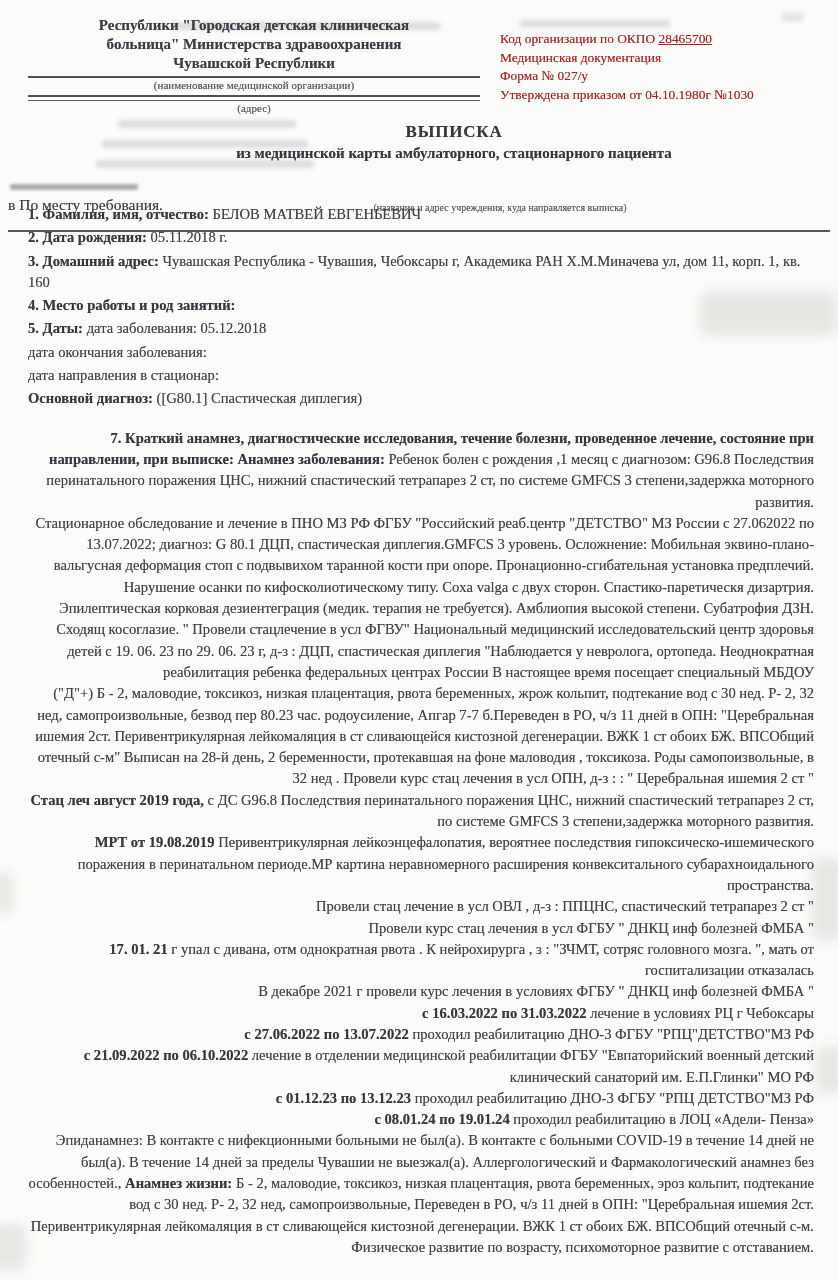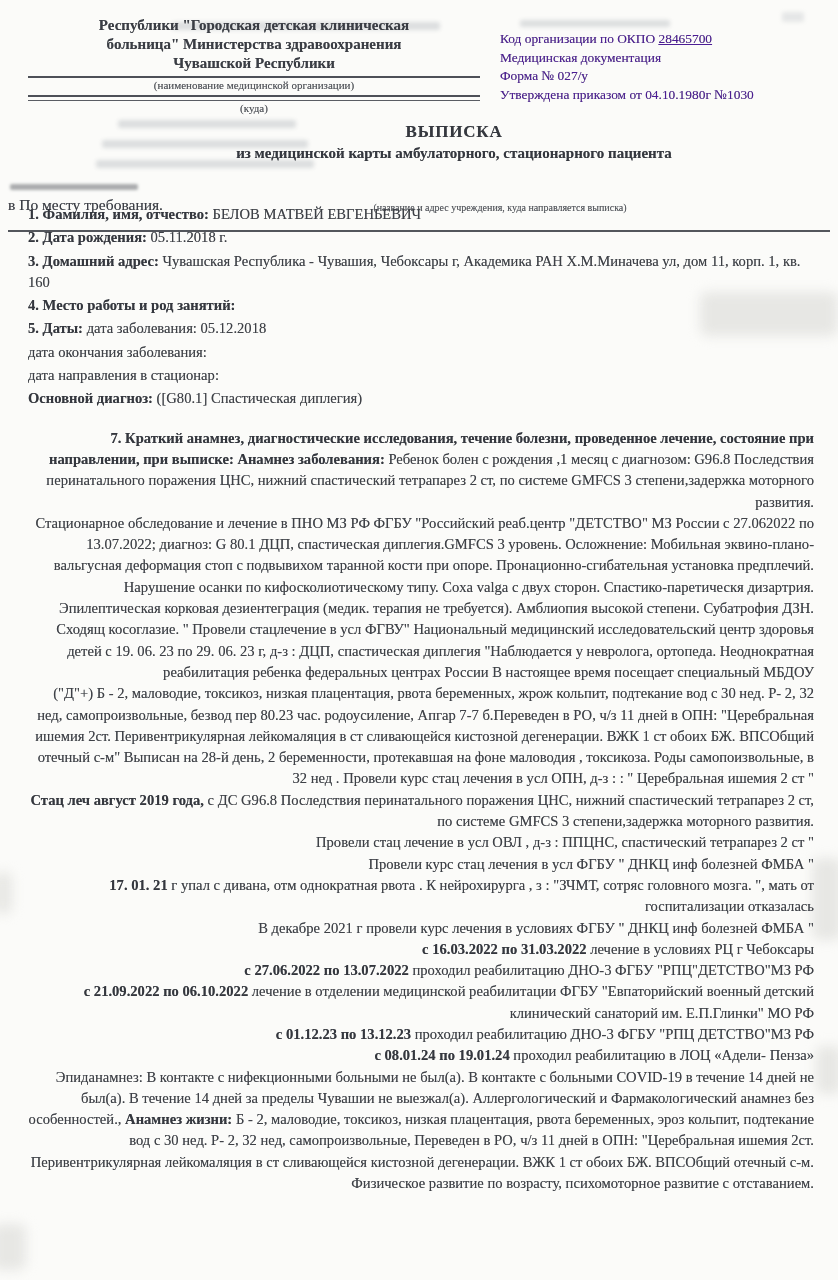--- a/index.html
+++ b/index.html
@@ -18,21 +18,21 @@
     text-align:center;
   }
   .org-line{font-weight:bold;font-size:15px;line-height:19px;color:#3a3d44;}
   .rule{border-top:2px solid #4d5058;margin-top:3px;}
   .rule.dbl{height:3px;border-top:2px solid #4d5058;border-bottom:1px solid #5a5d64;}
   .small-caption{font-size:11px;line-height:14px;color:#53565c;}
   .org-address{font-weight:bold;font-size:14px;line-height:18px;letter-spacing:.4px;color:#383b42;margin-top:1px;}
   
   .form-block{
     position:absolute;left:500px;top:30px;width:330px;
-    font-size:13.4px;line-height:18.5px;color:#4c1d95;
+    font-size:13.4px;line-height:18.5px;color:#b91c1c;
   }
   .okpo-value{text-decoration:underline;}
   
   .title-block{position:absolute;left:70px;top:122px;width:768px;text-align:center;}
   .doc-title{font-weight:bold;font-size:17px;letter-spacing:.8px;color:#35383f;margin:0;}
   .doc-subtitle{font-weight:bold;font-size:15px;color:#35383f;margin-top:3px;}
   
   .addressee{
     position:absolute;left:8px;top:160px;width:822px;
     font-size:15.5px;color:#3c3f46;
@@ -76,21 +76,21 @@
   <div class="blob" style="left:816px;top:1046px;width:26px;height:48px;"></div>
   <div class="blob" style="left:-8px;top:1224px;width:34px;height:46px;"></div>
 
   <div class="org-block">
     <div class="org-line">Республики "Городская детская  клиническая</div>
     <div class="org-line">больница" Министерства здравоохранения</div>
     <div class="org-line">Чувашской Республики</div>
     <div class="rule"></div>
     <div class="small-caption">(наименование медицинской организации)</div>
     <div class="rule dbl"></div>
-    <div class="small-caption">(куда)</div>
+    <div class="small-caption">(адрес)</div>
   </div>
 
   <div class="form-block">
     <div>
       <span>Код организации по ОКПО </span><span class="okpo-value">28465700</span>
     </div>
     <div>Медицинская документация</div>
     <div>Форма № 027/у</div>
     <div>Утверждена приказом от 04.10.1980г №1030</div>
   </div>
@@ -112,20 +112,21 @@
         <p class="line"><span class="b">5. Даты: </span><span>дата заболевания: 05.12.2018</span></p>
         <p class="line"><span>дата окончания заболевания:</span></p>
         <p class="line"><span>дата направления в стационар:</span></p>
         <p class="line"><span class="b">Основной диагноз: </span><span>([G80.1] Спастическая диплегия)</span></p>
       </div>
     <div id="body-block">
         <p class="line gap-top"><span class="b">7. Краткий анамнез, диагностические исследования, течение болезни, проведенное лечение, состояние при направлении, при выписке: Анамнез заболевания: </span><span>Ребенок болен с рождения ,1 месяц с диагнозом: G96.8 Последствия перинатального поражения ЦНС, нижний спастический тетрапарез 2 ст, по системе GMFCS 3 степени,задержка моторного развития.</span></p>
         <p class="line"><span>Стационарное обследование и лечение в ПНО МЗ РФ ФГБУ "Российский реаб.центр "ДЕТСТВО" МЗ России с 27.062022 по 13.07.2022; диагноз: G 80.1 ДЦП, спастическая диплегия.GMFCS 3 уровень. Осложнение: Мобильная эквино-плано-вальгусная деформация стоп с подвывихом таранной кости при опоре. Пронационно-сгибательная установка предплечий. Нарушение осанки по кифосколиотическому типу. Coxa valga с двух сторон. Спастико-паретическя дизартрия. Эпилептическая корковая дезиентеграция (медик. терапия не требуется). Амблиопия высокой степени. Субатрофия ДЗН. Сходящ косоглазие. " Провели стацлечение в усл ФГВУ" Национальный медицинский исследовательский центр здоровья детей с 19. 06. 23 по 29. 06. 23 г, д-з : ДЦП, спастическая диплегия "Наблюдается у невролога, ортопеда. Неоднократная реабилитация ребенка федеральных центрах России В настоящее время посещает специальный МБДОУ</span></p>
         <p class="line"><span>("Д"+) Б - 2, маловодие, токсикоз, низкая плацентация, рвота беременных, жрож кольпит, подтекание вод с 30 нед. Р- 2, 32 нед, самопроизвольные, безвод пер 80.23 час. родоусиление, Апгар 7-7 б.Переведен в РО, ч/з 11 дней в ОПН: "Церебральная ишемия 2ст. Перивентрикулярная лейкомаляция в ст сливающейся кистозной дегенерации. ВЖК 1 ст обоих БЖ. ВПСОбщий отечный с-м" Выписан на 28-й день, 2 беременности, протекавшая на фоне маловодия , токсикоза. Роды самопоизвольные, в 32 нед . Провели курс стац лечения в усл ОПН, д-з : : " Церебральная ишемия 2 ст "</span></p>
         <p class="line"><span class="b">Стац леч август 2019 года, </span><span>с ДС G96.8 Последствия перинатального поражения ЦНС, нижний спастический тетрапарез 2 ст, по системе GMFCS 3 степени,задержка моторного развития.</span></p>
+        <p class="line"><span class="b">МРТ от 19.08.2019 </span><span>Перивентрикулярная лейкоэнцефалопатия, вероятнее последствия гипоксическо-ишемического поражения в перинатальном периоде.МР картина неравномерного расширения конвекситального субарахноидального пространства.</span></p>
         <p class="line"><span>Провели стац лечение в усл ОВЛ , д-з : ППЦНС, спастический тетрапарез 2 ст "</span></p>
         <p class="line"><span>Провели курс стац лечения в усл ФГБУ " ДНКЦ инф болезней ФМБА "</span></p>
         <p class="line"><span class="b">17. 01. 21 </span><span>г упал с дивана, отм однократная рвота . К нейрохирурга , з : "ЗЧМТ, сотряс головного мозга. ", мать от госпитализации отказалась</span></p>
         <p class="line"><span>В декабре 2021 г провели курс лечения в условиях ФГБУ " ДНКЦ инф болезней ФМБА "</span></p>
         <p class="line"><span class="b">с 16.03.2022 по 31.03.2022 </span><span>лечение в условиях РЦ г Чебоксары</span></p>
         <p class="line"><span class="b">с 27.06.2022 по 13.07.2022 </span><span>проходил реабилитацию ДНО-3 ФГБУ "РПЦ"ДЕТСТВО"МЗ РФ</span></p>
         <p class="line"><span class="b">с 21.09.2022 по 06.10.2022 </span><span>лечение в отделении медицинской реабилитации ФГБУ "Евпаторийский военный детский клинический санаторий им. Е.П.Глинки" МО РФ</span></p>
         <p class="line"><span class="b">с 01.12.23 по 13.12.23 </span><span>проходил реабилитацию ДНО-3 ФГБУ "РПЦ ДЕТСТВО"МЗ РФ</span></p>
         <p class="line"><span class="b">с 08.01.24 по 19.01.24 </span><span>проходил реабилитацию в ЛОЦ «Адели- Пенза»</span></p>
         <p class="line"><span>Эпиданамнез: В контакте с нифекционными больными не был(а). В контакте с больными COVID-19 в течение 14 дней не был(а). В течение 14 дней за пределы Чувашии не выезжал(а). Аллергологический и Фармакологический анамнез без особенностей., </span><span class="b">Анамнез жизни: </span><span>Б - 2, маловодие, токсикоз, низкая плацентация, рвота беременных, эроз кольпит, подтекание вод с 30 нед. Р- 2, 32 нед, самопроизвольные, Переведен в РО, ч/з 11 дней в ОПН: "Церебральная ишемия 2ст. Перивентрикулярная лейкомаляция в ст сливающейся кистозной дегенерации. ВЖК 1 ст обоих БЖ. ВПСОбщий отечный с-м. Физическое развитие по возрасту, психомоторное развитие с отставанием.</span></p>

